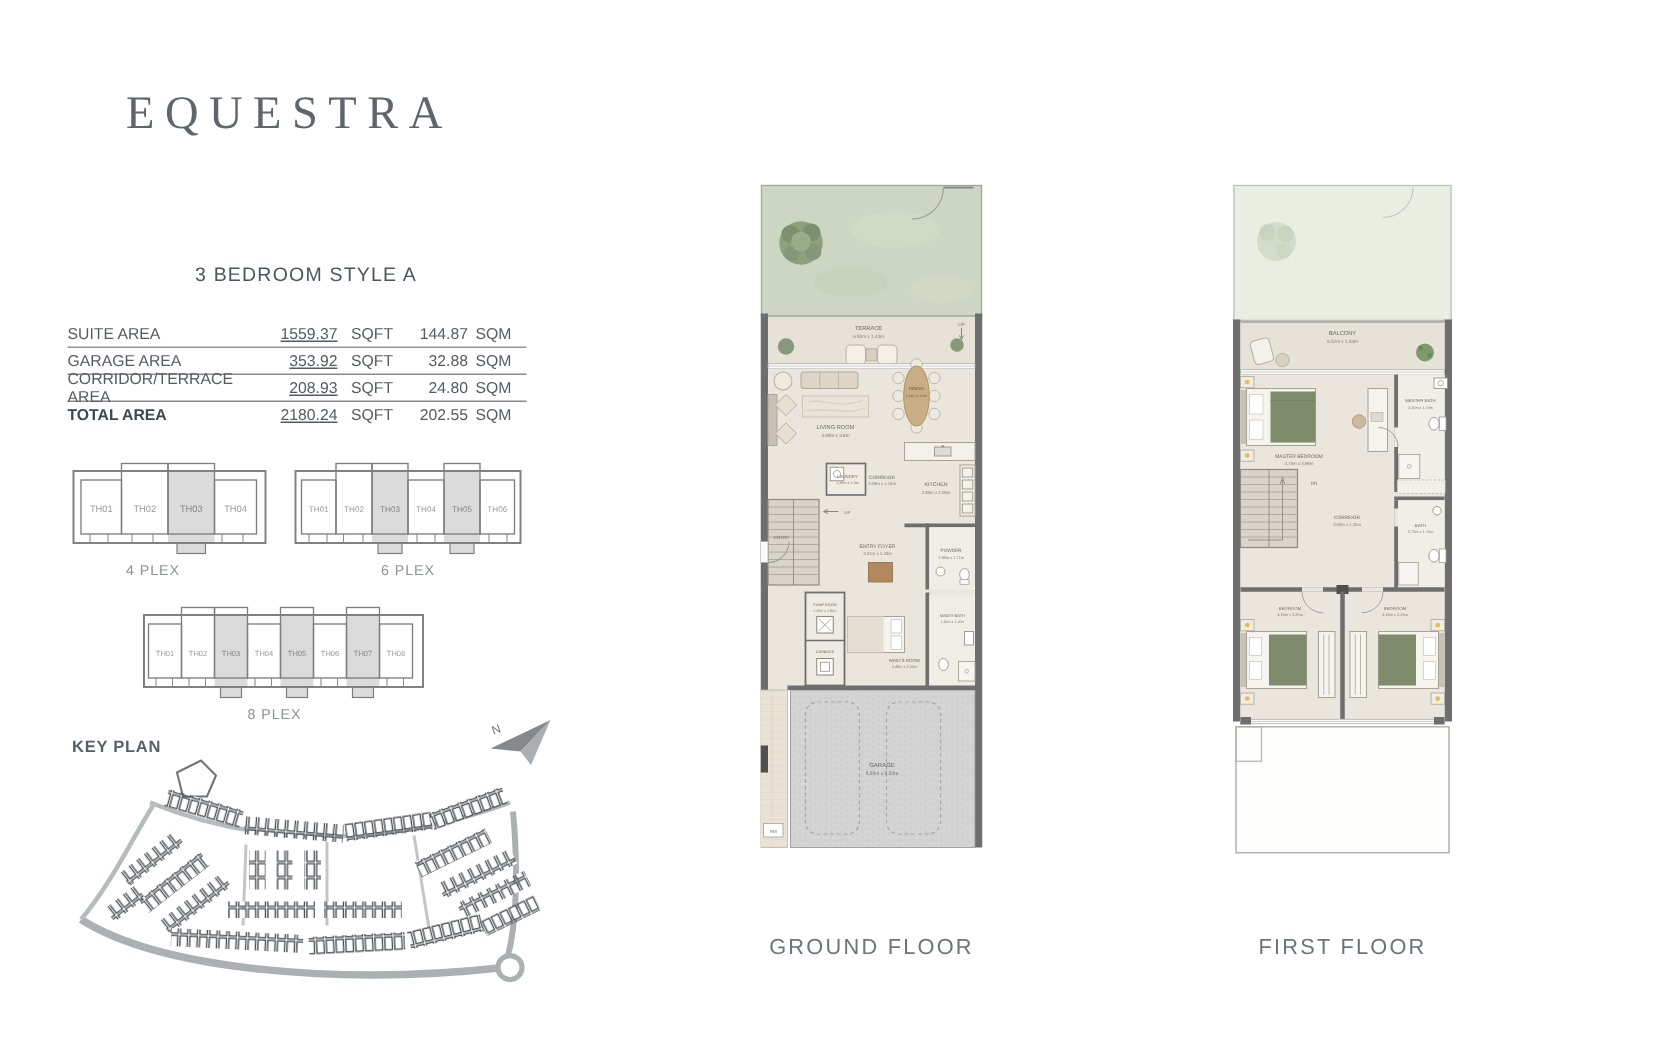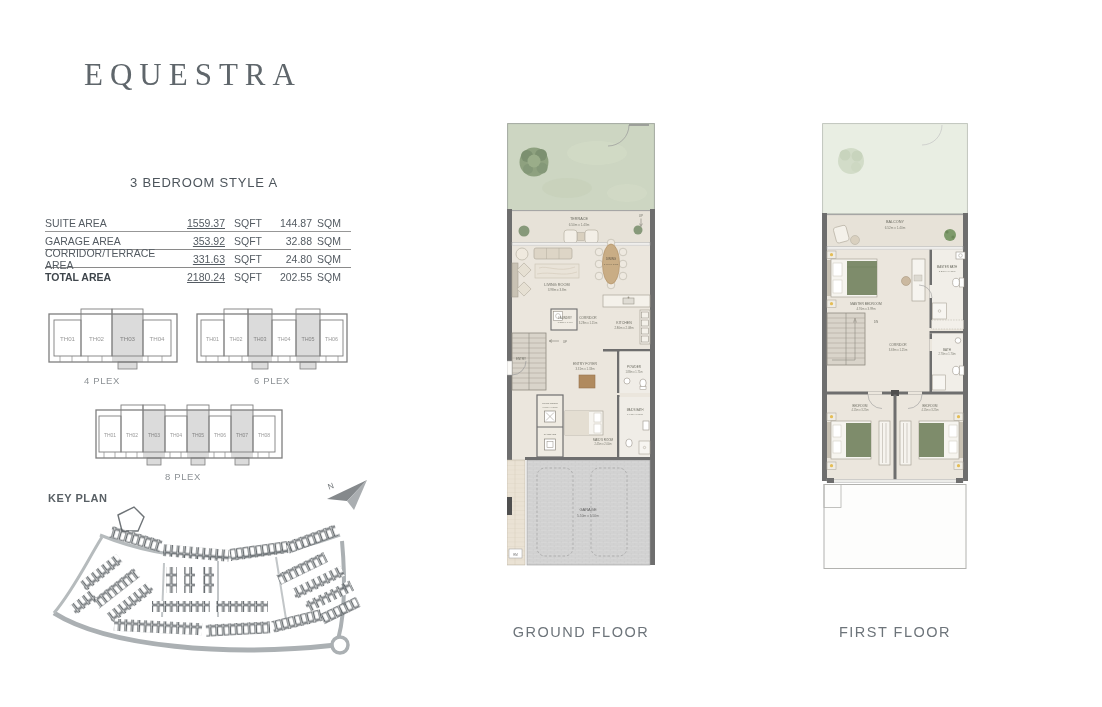--- a/index.html
+++ b/index.html
@@ -65,21 +65,21 @@
     </div>
     <div class="area-row r2">
       <span class="a-label">GARAGE AREA</span>
       <span class="a-sqft">353.92</span>
       <span class="a-sqft-u">SQFT</span>
       <span class="a-sqm">32.88</span>
       <span class="a-sqm-u">SQM</span>
     </div>
     <div class="area-row r3">
       <span class="a-label">CORRIDOR/TERRACE AREA</span>
-      <span class="a-sqft">331.63</span>
+      <span class="a-sqft">208.93</span>
       <span class="a-sqft-u">SQFT</span>
       <span class="a-sqm">24.80</span>
       <span class="a-sqm-u">SQM</span>
     </div>
     <div class="area-row total">
       <span class="a-label">TOTAL AREA</span>
       <span class="a-sqft">2180.24</span>
       <span class="a-sqft-u">SQFT</span>
       <span class="a-sqm">202.55</span>
       <span class="a-sqm-u">SQM</span>

